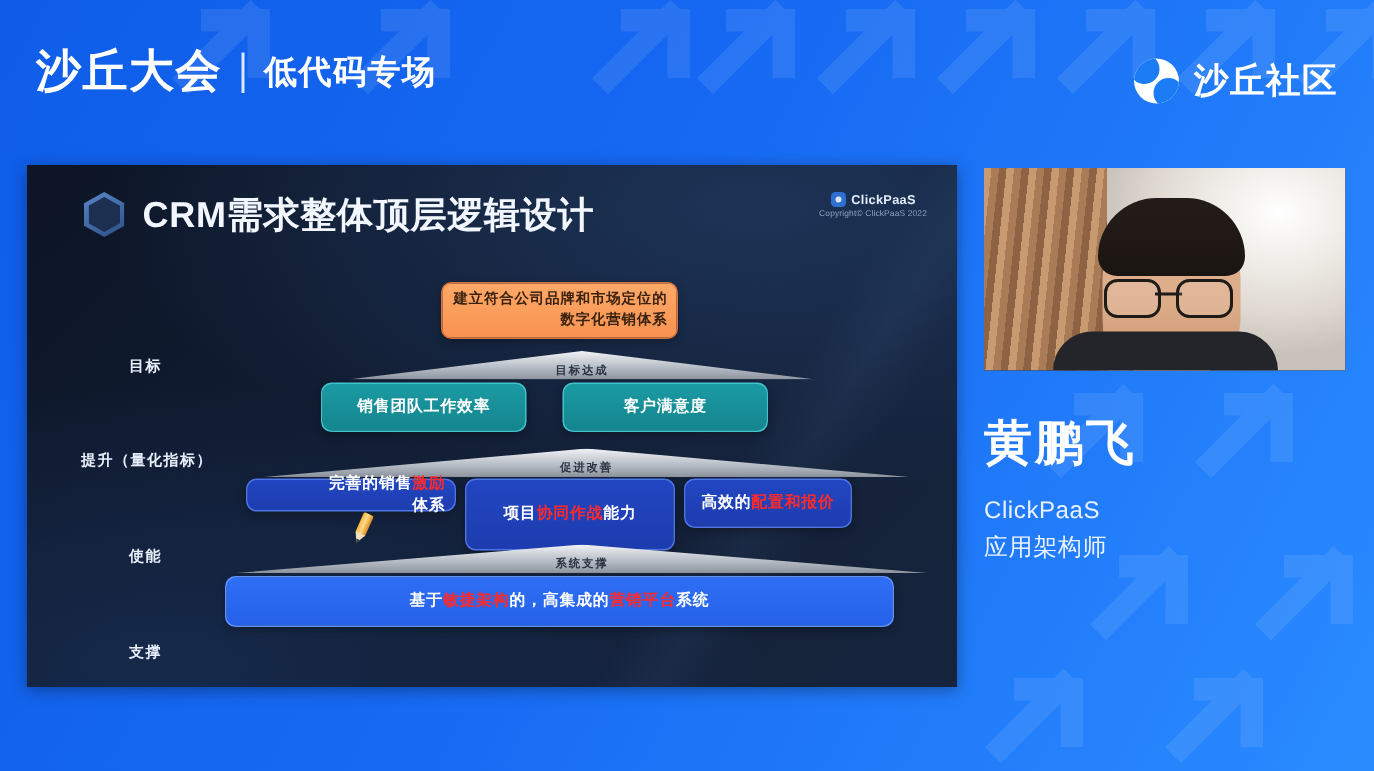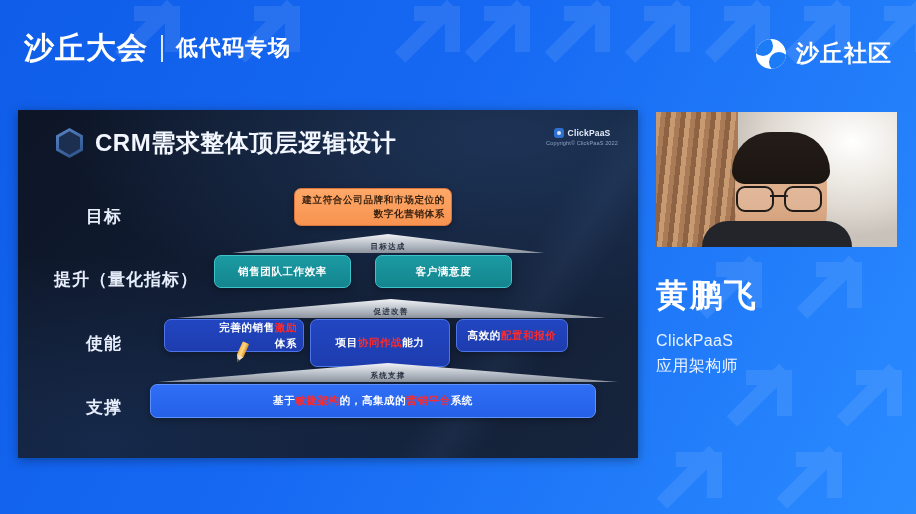--- a/index.html
+++ b/index.html
@@ -91,22 +91,23 @@
   }
   .ck .cmark::after{
     content:"";position:absolute;left:3px;top:3px;width:4px;height:4px;border-radius:50%;
     background:#d9e6f8;
   }
   .ck .cname{font-size:8.5px;font-weight:700;letter-spacing:.2px;color:#e3ecfa;}
   .ck .cp{font-size:5.6px;margin-top:2px;color:#8ea3c2;letter-spacing:.1px;}
 
   
   .rowlabel{
-    position:absolute;color:#e7eefb;font-size:17px;font-weight:700;letter-spacing:1px;
+    position:absolute;color:#e7eefb;font-size:10px;font-weight:700;letter-spacing:1px;
     white-space:nowrap;
+    margin-top:32px;
   }
   .box{
     position:absolute;border-radius:7px;display:flex;align-items:center;justify-content:center;
     color:#fff;font-size:10.5px;font-weight:700;letter-spacing:.6px;text-align:right;
     line-height:1.45;padding:0 6px;box-sizing:border-box;
   }
   .box.goal{
     background:linear-gradient(180deg,#ffa868,#f79350);
     border:1px solid #d9743a;color:#3c2310;font-size:9.6px;
     box-shadow:0 2px 6px rgba(0,0,0,.3);
@@ -336,21 +337,21 @@
     </div>
 
     <div class="box teal" style="left:357px;top:145px;width:137px;height:33px;">客户满意度</div>
     <div class="box teal" style="left:196px;top:145px;width:137px;height:33px;">销售团队工作效率</div>
 
     <div class="band" style="left:158px;top:189px;width:430px;">
       <span class="tri"></span>
       <span class="bt">促进改善</span>
     </div>
 
-    <div class="box navy" style="left:146px;top:209px;width:140px;height:33px;padding-left:48px;">
+    <div class="box navy" style="left:146px;top:209px;width:140px;height:22px;padding-left:48px;">
       <span><span>完善的销售</span><span class="hl">激励</span><span>体系</span></span>
     </div>
     <div class="box navy" style="left:292px;top:209px;width:140px;height:48px;">
       <span><span>项目</span><span class="hl">协同作战</span><span>能力</span></span>
     </div>
     <div class="box navy" style="left:438px;top:209px;width:112px;height:33px;">
       <span><span>高效的</span><span class="hl">配置和报价</span><span></span></span>
     </div>
 
     <div class="pencil" style="left:216px;top:232px;">

